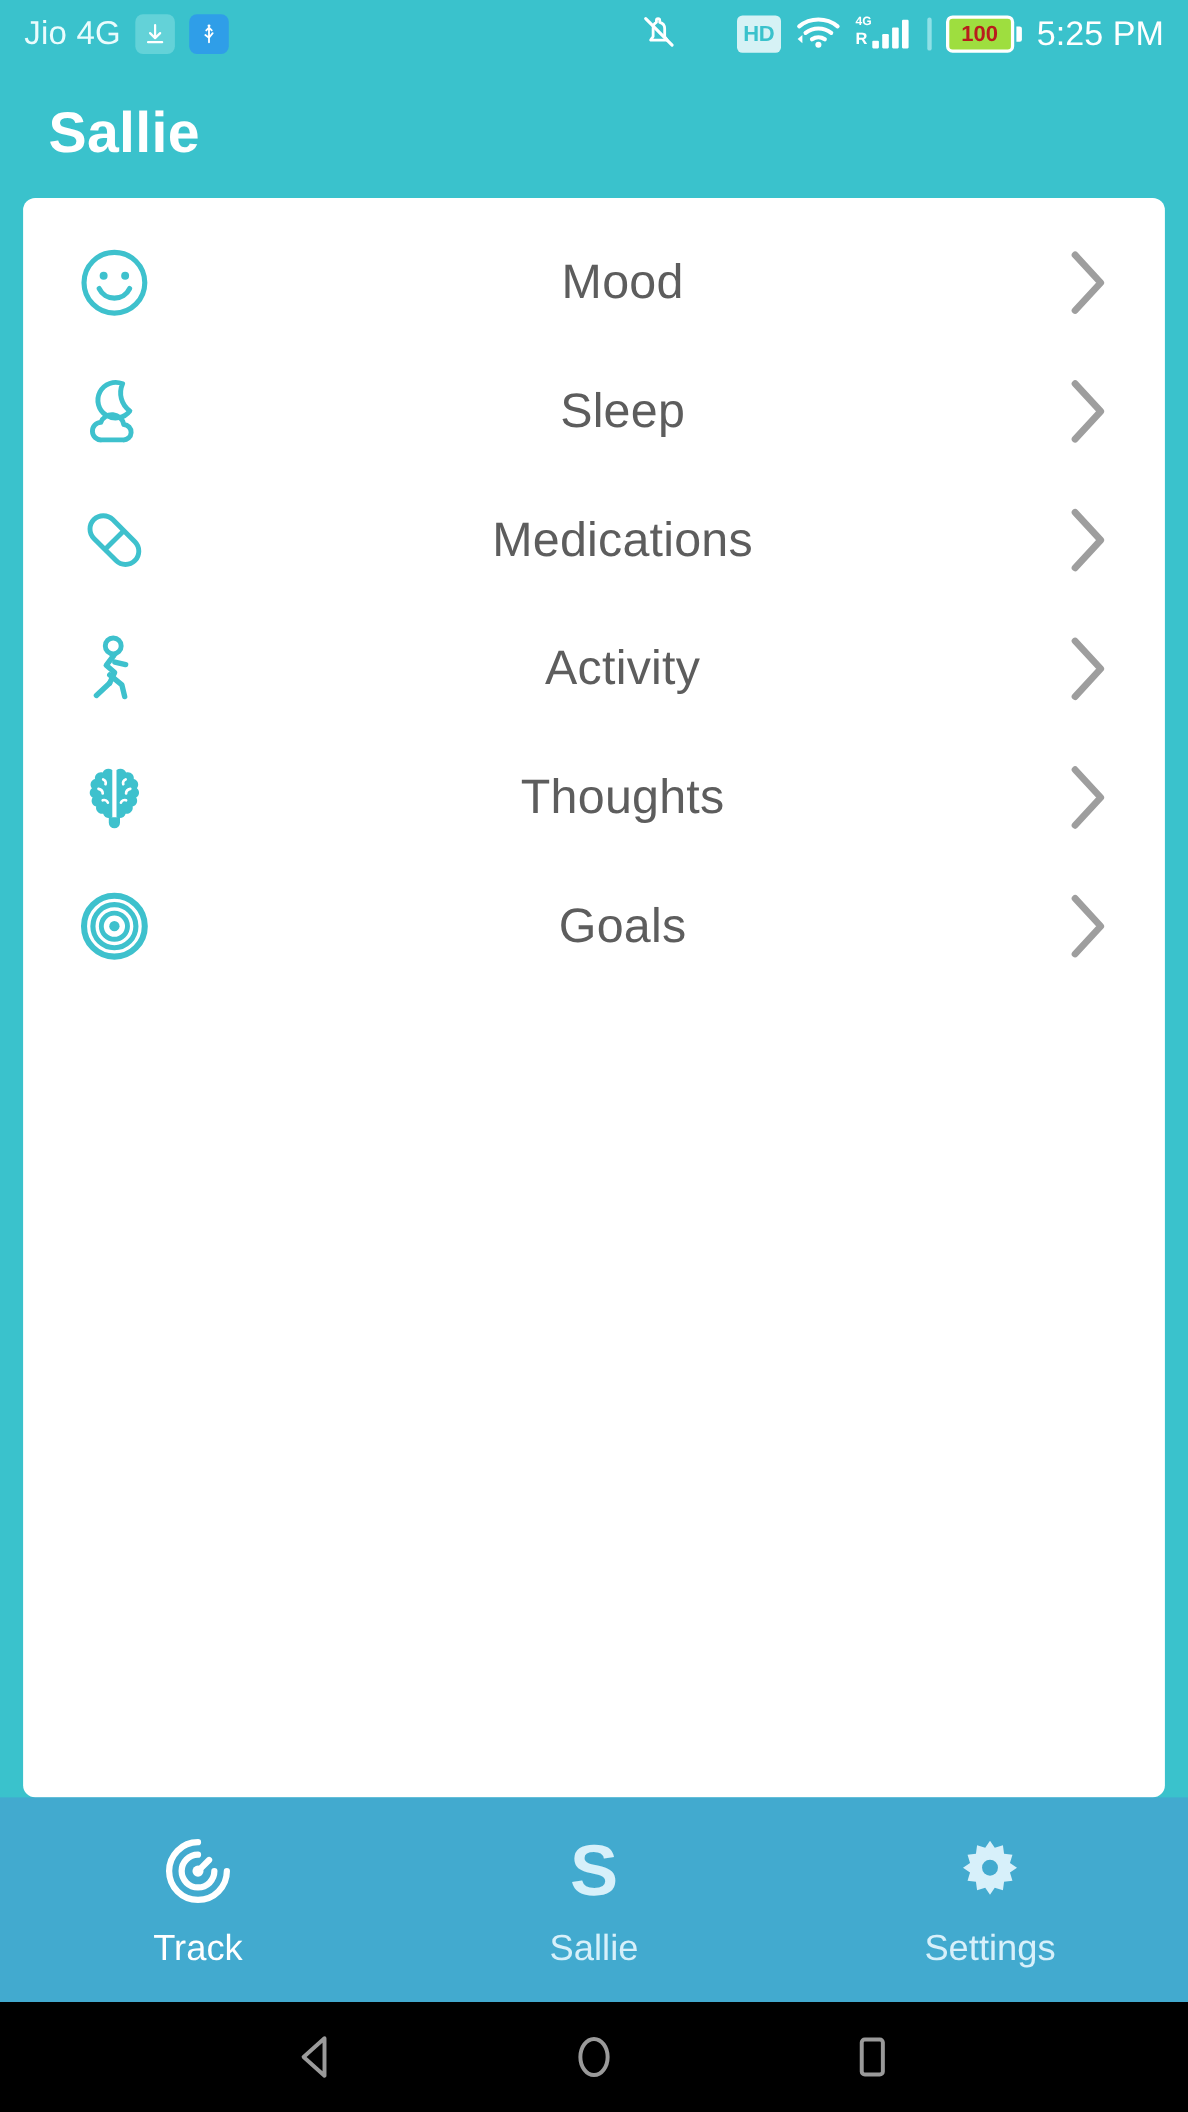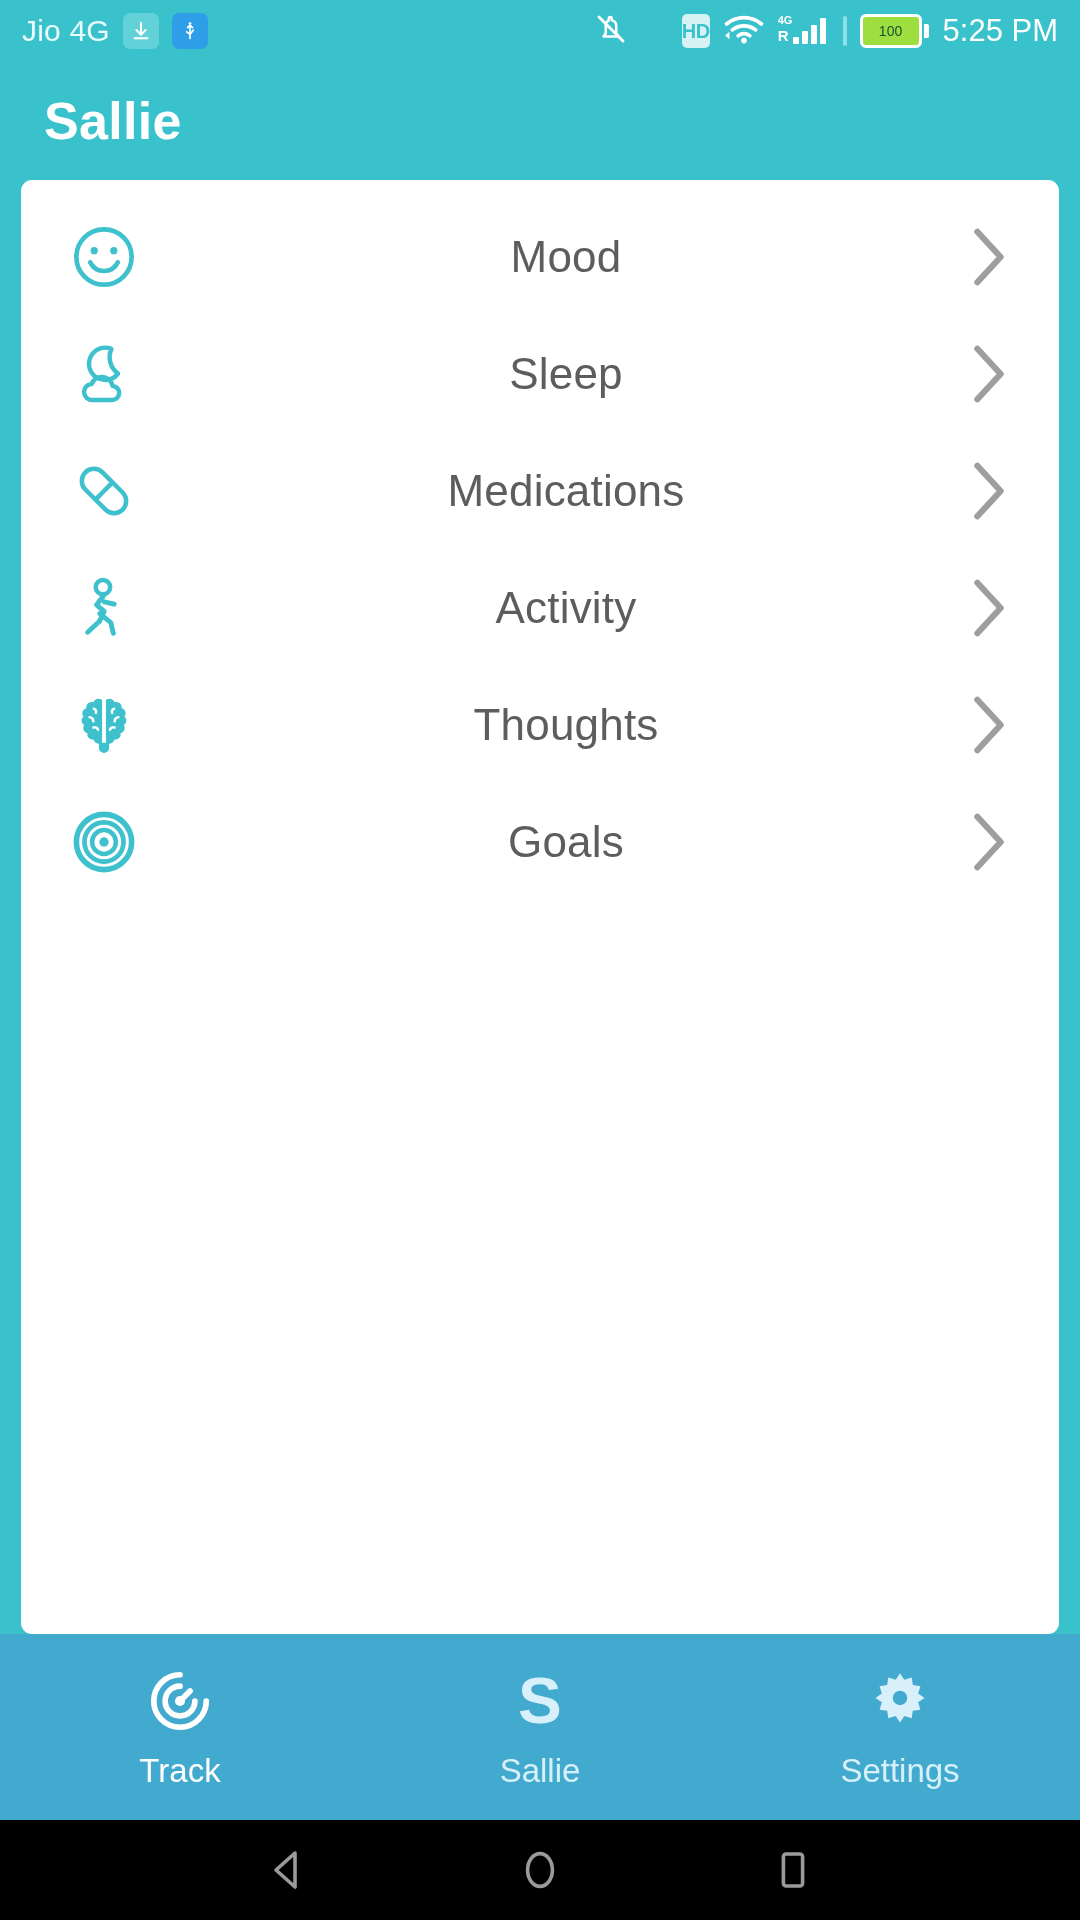--- a/index.html
+++ b/index.html
@@ -21,37 +21,37 @@
   .sb-left { display:flex; align-items:center; gap:13px; }
   .sb-carrier { font-size:30px; letter-spacing:.2px; color:#eafcfd; }
   .sb-right { margin-left:auto; display:flex; align-items:center; gap:13px; }
   .chip {
     width:36px; height:36px; border-radius:7px;
     display:flex; align-items:center; justify-content:center;
   }
   .chip-dl { background:#63d2d8; }
   .chip-usb { background:#2f9ee8; }
   .hd-badge {
-    width:28px; height:34px; border-radius:5px;
+    width:40px; height:34px; border-radius:5px;
     background:#d6f2f5; color:#3AC2CC;
     font-size:20px; font-weight:bold;
     display:flex; align-items:center; justify-content:center;
     letter-spacing:-.5px;
     margin-left:40px;
   }
   .battery {
     display:flex; align-items:center;
   }
   .batt-body {
     width:62px; height:34px;
     border:3px solid #ffffff; border-radius:6px;
     background:#9ede3f;
     display:flex; align-items:center; justify-content:center;
   }
-  .batt-txt { font-size:14px; font-weight:normal; color:#14532d; }
+  .batt-txt { font-size:20px; font-weight:bold; color:#b91c1c; }
   .batt-tip { width:5px; height:14px; background:#ffffff; border-radius:0 2px 2px 0; margin-left:2px; }
   .sb-time { font-size:31px; color:#ffffff; margin-left:1px; }
   .net-group { display:flex; align-items:flex-end; gap:3px; position:relative; }
   .net-label { font-size:11px; font-weight:bold; color:#ffffff; position:absolute; top:-4px; left:0; }
   .net-r { font-size:15px; font-weight:bold; color:#ffffff; align-self:flex-end; margin-right:1px; }
   .bars { display:flex; align-items:flex-end; gap:3px; height:26px; }
   .bar { width:6px; background:#ffffff; border-radius:1px; }
   .divider-bar { width:4px; height:30px; background:#8fe0e6; border-radius:2px; margin-left:4px; }
 
   

